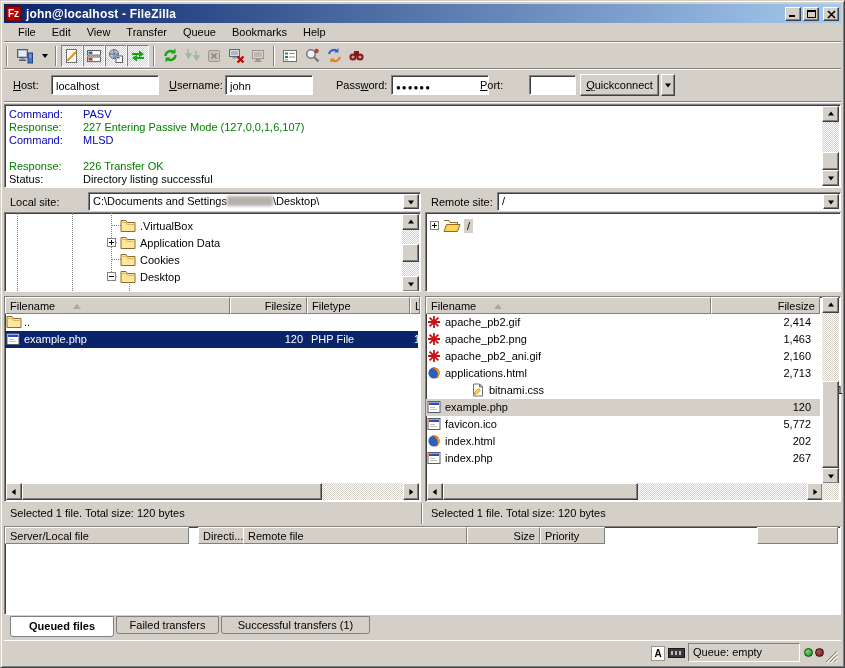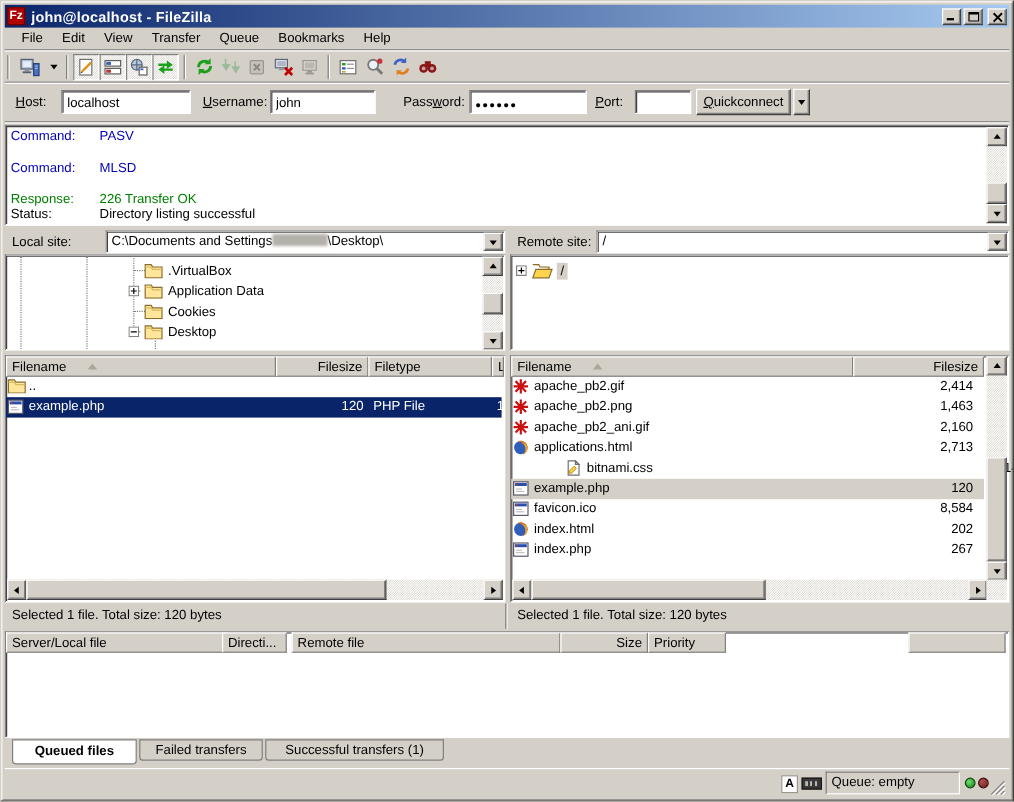--- a/index.html
+++ b/index.html
@@ -210,32 +210,33 @@
 
 <div class="abs groove" style="left:4px;top:68px;width:837px"></div>
 
 <div class="abs" style="left:4px;top:70px;width:837px;height:31px">
   <span class="abs" style="left:9px;top:9px"><u>H</u>ost:</span>
   <input class="abs field" style="left: 47px; top: 5px; width: 108px;" value="localhost">
   <span class="abs" style="left:165px;top:9px"><u>U</u>sername:</span>
   <input class="abs field" style="left: 221px; top: 5px; width: 88px;" value="john">
   <span class="abs" style="left:332px;top:9px">Pass<u>w</u>ord:</span>
   <input class="abs field" style="left: 387px; top: 5px; width: 98px; font-size: 8px; letter-spacing: 1px; padding-top: 5px;" value="●●●●●●">
-  <span class="abs" style="left:492px;top:9px"><u>P</u>ort:</span>
+  <span class="abs" style="left:476px;top:9px"><u>P</u>ort:</span>
   <input class="abs field" style="left: 525px; top: 5px; width: 47px;" value="">
   <div class="abs raised" style="left:576px;top:4px;width:79px;height:22px;text-align:center;line-height:20px"><u>Q</u>uickconnect</div>
   <div class="abs raised" style="left:657px;top:4px;width:14px;height:22px">
       <div class="tri-dn"></div>
     </div>
 </div>
 
 <div class="abs groove" style="left:4px;top:101px;width:837px"></div>
 
 <div class="abs log sunken2">
   <div class="logline c-cmd" style="top:3px"><span class="loglabel">Command:</span><span>PASV</span></div>
+  <div class="logline c-resp" style="top:16px"><span class="loglabel">Response:</span><span>227 Entering Passive Mode (127,0,0,1,6,107)</span></div>
   <div class="logline c-cmd" style="top:29px"><span class="loglabel">Command:</span><span>MLSD</span></div>
   <div class="logline c-resp" style="top:55px"><span class="loglabel">Response:</span><span>226 Transfer OK</span></div>
   <div class="logline c-status" style="top:68px"><span class="loglabel">Status:</span><span>Directory listing successful</span></div>
   <div class="sb" style="right:1px;top:1px;width:17px;height:80px">
     <div class="sbbtn" style="left:0;top:0;width:17px;height:16px">
         <div class="tri-up"></div>
       </div>
     <div class="checker" style="position:absolute;left:0;top:16px;width:17px;height:48px"></div>
     <div class="sbthumb" style="left:0;top:46px;width:17px;height:18px"></div>
     <div class="sbbtn" style="left:0;bottom:0;width:17px;height:16px">
@@ -452,21 +453,21 @@
         <span class="ic">
           <svg width="14" height="14" viewBox="0 0 14 14">
             <rect x="1" y="1.5" width="12" height="11" fill="#fff" stroke="#5a5a6a"></rect>
             <rect x="2" y="2.5" width="10" height="2.5" fill="#2a4db0"></rect>
             <rect x="2.8" y="3.1" width="1.6" height="1.2" fill="#d04000"></rect>
             <rect x="3" y="7" width="5" height="1" fill="#c0c0c0"></rect>
             <rect x="3" y="9" width="7" height="1" fill="#c0c0c0"></rect>
           </svg>
         </span>
         <span class="nm">favicon.ico</span>
-        <span style="position:absolute;left:285px;width:100px;text-align:right">8,584</span>
+        <span style="position:absolute;left:285px;width:100px;text-align:right">5,772</span>
       </div>
       <div class="lrow" style="left: 0px; top: 136px; width: 394px;">
         <span class="ic">
           <svg width="14" height="14" viewBox="0 0 14 14">
             <circle cx="7" cy="7" r="5.6" fill="#2f5fba"></circle>
             <path d="M4.2 1.8C7.5.2 11.8 2.2 12.5 6c.6 3.2-1.3 6-4.1 6.9 2-1.5 3-3.7 2.5-6C10.3 4 7.8 2.4 4.2 1.8z" fill="#e8730c"></path>
             <path d="M12.5 6.2c.4 2.6-.8 5-3 6.2 1.3-1.6 1.8-3.6 1.3-5.6-.4-1.7-1.5-3-3-3.9 2.2.2 4.3 1.4 4.7 3.3z" fill="#f5a623"></path>
           </svg>
         </span>
         <span class="nm">index.html</span>
@@ -508,21 +509,21 @@
   </div>
   <div class="checker" style="position:absolute;right:1px;bottom:1px;width:17px;height:17px"></div>
 </div>
 
 <div class="abs statusline" style="left:4px;width:417px">Selected 1 file. Total size: 120 bytes</div>
 <div class="abs statusline" style="left:425px;width:416px">Selected 1 file. Total size: 120 bytes</div>
 <div class="abs" style="left:421px;top:503px;width:2px;height:21px;border-left:1px solid #808080;border-right:1px solid #fff"></div>
 
 <div class="abs sunken2" style="left:4px;top:526px;width:837px;height:89px">
   <div class="colhdr" style="left:0;top:0;width:184px"><span>Server/Local file</span></div>
-  <div class="colhdr" style="left:180px;top:0;width:54px"><span>Directi...</span></div>
+  <div class="colhdr" style="left:193px;top:0;width:54px"><span>Directi...</span></div>
   <div class="colhdr" style="left:238px;top:0;width:224px"><span>Remote file</span></div>
   <div class="colhdr" style="left:462px;top:0;width:73px;text-align:right"><span>Size</span></div>
   <div class="colhdr" style="left:535px;top:0;width:65px"><span>Priority</span></div>
   <div class="colhdr" style="left:752px;top:0;width:81px"></div>
 </div>
 
 <div class="abs" style="left:4px;top:616px;width:837px;height:22px">
   <div class="tab" style="left:6px;top:0;width:104px;height:21px;background:#fff;border:1px solid #808080;border-radius:0 0 3px 3px;font-weight:bold;line-height:19px">Queued files</div>
   <div class="tab" style="left:112px;top:0;width:103px;height:18px;background:#d4d0c8;border:1px solid #808080;border-radius:0 0 3px 3px;line-height:17px">Failed transfers</div>
   <div class="tab" style="left:217px;top:0;width:149px;height:18px;background:#d4d0c8;border:1px solid #808080;border-radius:0 0 3px 3px;line-height:17px">Successful transfers (1)</div>

